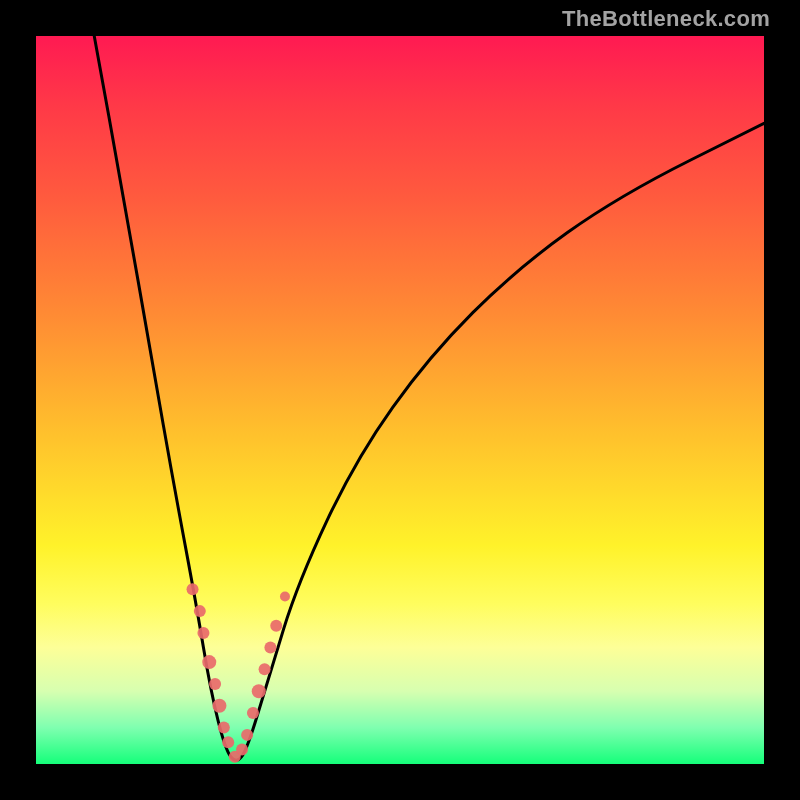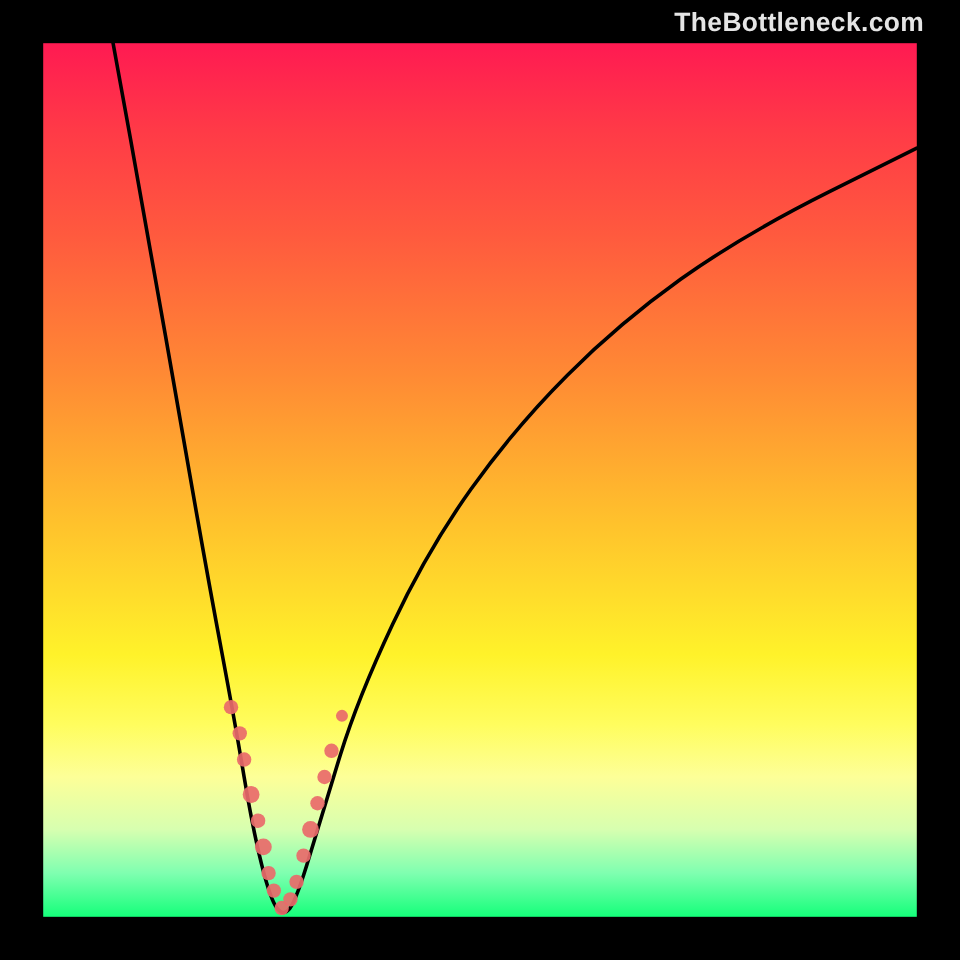--- a/index.html
+++ b/index.html
@@ -29,21 +29,21 @@
       #fdff98 84%,
       #d7ffb0 90%,
       #7fffb0 95%,
       #15ff7a 100%
     );
   }
   .attribution {
     position: absolute;
     top: 6px;
     right: 30px;
-    color: #e5e5e5;
+    color: #a3a3a3;
     font-size: 22px;
     font-weight: 600;
     letter-spacing: 0.3px;
   }
   svg.overlay {
     position: absolute;
     left: 0;
     top: 0;
   }
 </style>

